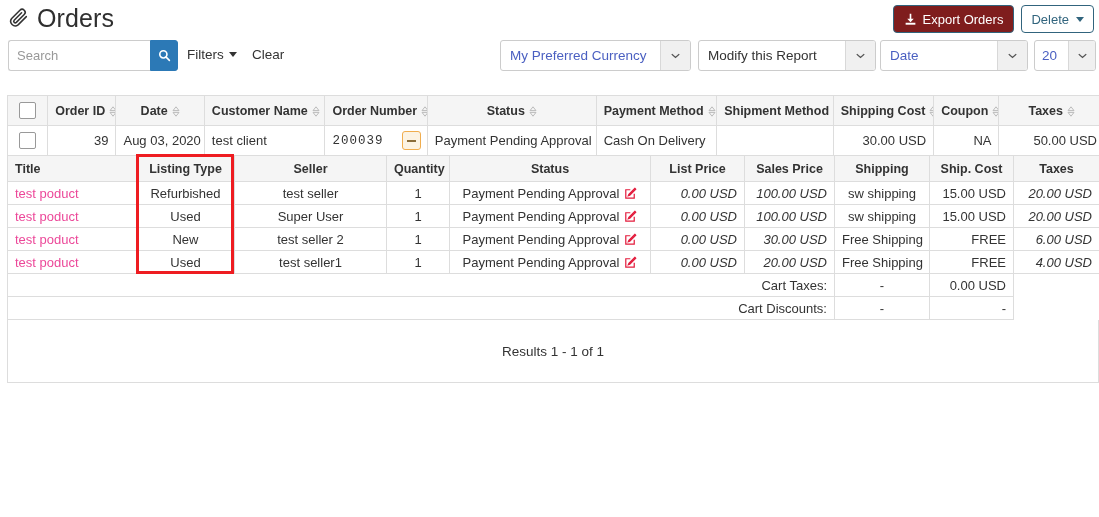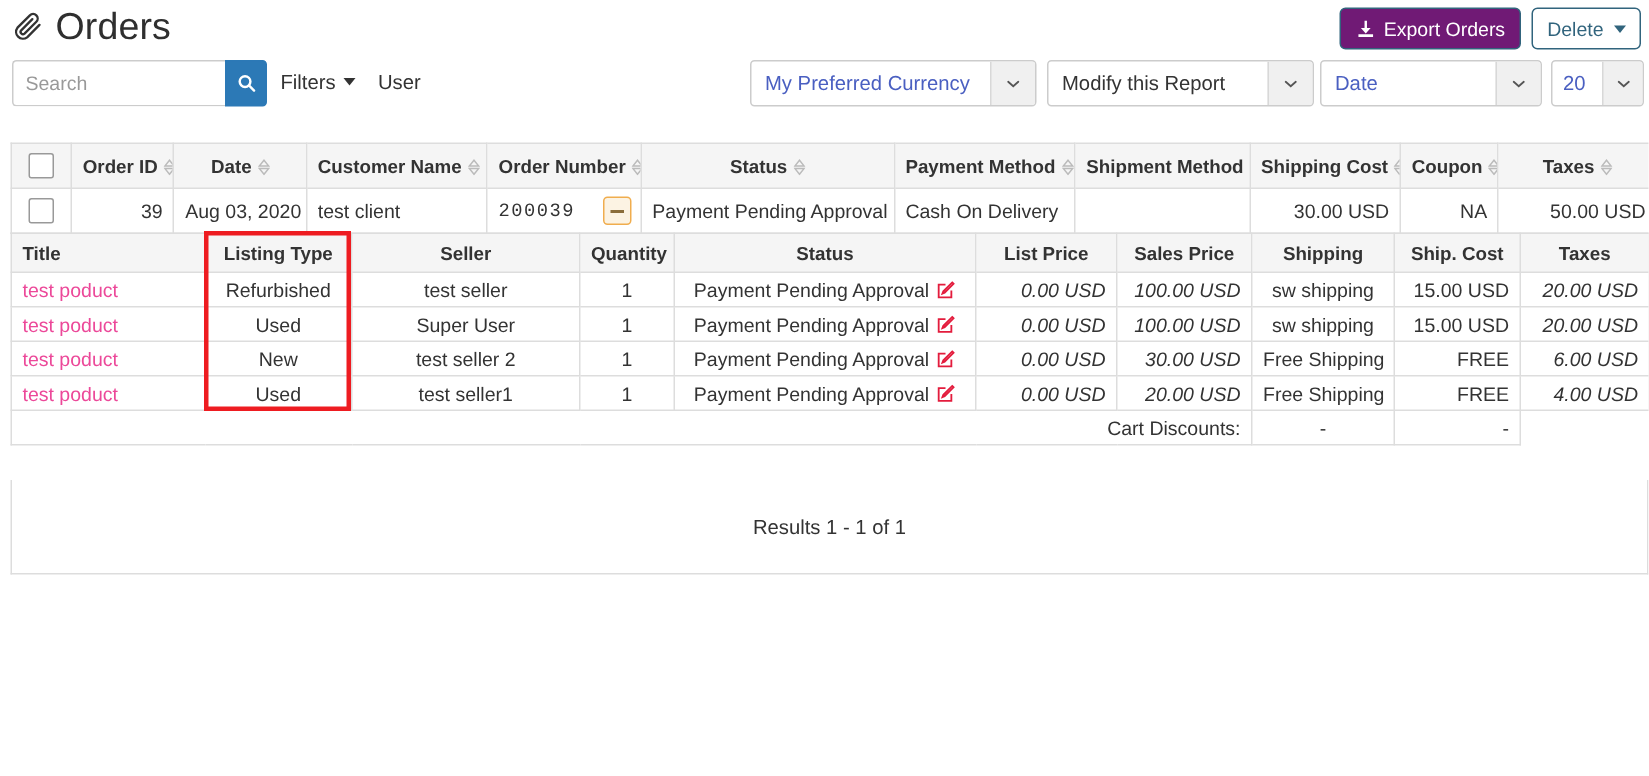--- a/index.html
+++ b/index.html
@@ -188,21 +188,21 @@
   <div class="title-row">
     <span>
       <svg class="clip-icon" viewBox="0 0 24 24" fill="none" stroke="#333" stroke-width="1.7" stroke-linecap="round" stroke-linejoin="round">
         <path d="M20 10.5 11 19.5a5 5 0 0 1-7-7l9-9a3.3 3.3 0 0 1 4.7 4.7l-8.6 8.6a1.7 1.7 0 0 1-2.4-2.4l8.1-8.1"></path>
       </svg>
     </span>
     <span class="page-title">Orders</span>
   </div>
 
   <div class="toolbar-right">
-    <button class="btn-export" style="background: #701a75;">
+    <button class="btn-export" style="background: #7f1d1d;">
       <span>
         <svg class="dl-icon" viewBox="0 0 16 16" fill="#ffffff">
           <path d="M7 1h2v6h3l-4 4.5L4 7h3z"></path>
             <path d="M2 12h12v2.4H2z"></path>
         </svg>
       </span>
       <span>Export Orders</span>
     </button>
     <button class="btn-delete">
       <span>Delete</span>
@@ -220,21 +220,21 @@
               <path d="M10 10l4 4" stroke-linecap="round"></path>
           </svg>
         </span>
       </div>
     </div>
 
     <div class="filters-link">
       <span>Filters</span>
       <span class="caret"></span>
     </div>
-    <div class="clear-link">User</div>
+    <div class="clear-link">Clear</div>
 
     <div class="sel sel-currency">
       <div class="sv">My Preferred Currency</div>
       <div class="sbtn">
         <svg class="chev" viewBox="0 0 12 8" fill="none" stroke="#555" stroke-width="1.6" stroke-linecap="round">
             <path d="M1.5 2l4.5 4 4.5-4"></path>
           </svg>
       </div>
     </div>
 
@@ -426,20 +426,27 @@
             </svg></td>
           <td class="d-list">0.00 USD</td>
           <td class="d-sales">20.00 USD</td>
           <td class="d-shipping">Free Shipping</td>
           <td class="d-shipcost">FREE</td>
           <td class="d-taxes">4.00 USD</td>
         </tr>
       </tbody>
     <tfoot id="detail-foot">
 
+    <tr>
+          <td class="f-blank" colspan="7">
+            <div class="f-label" style="text-align:right">Cart Taxes:</div>
+          </td>
+          <td class="f-val">-</td>
+          <td class="f-tax">0.00 USD</td>
+        </tr>
         <tr>
           <td class="f-blank" colspan="7">
             <div class="f-label" style="text-align:right">Cart Discounts:</div>
           </td>
           <td class="f-val">-</td>
           <td class="f-tax">-</td>
         </tr>
       </tfoot>
   </table>
 

